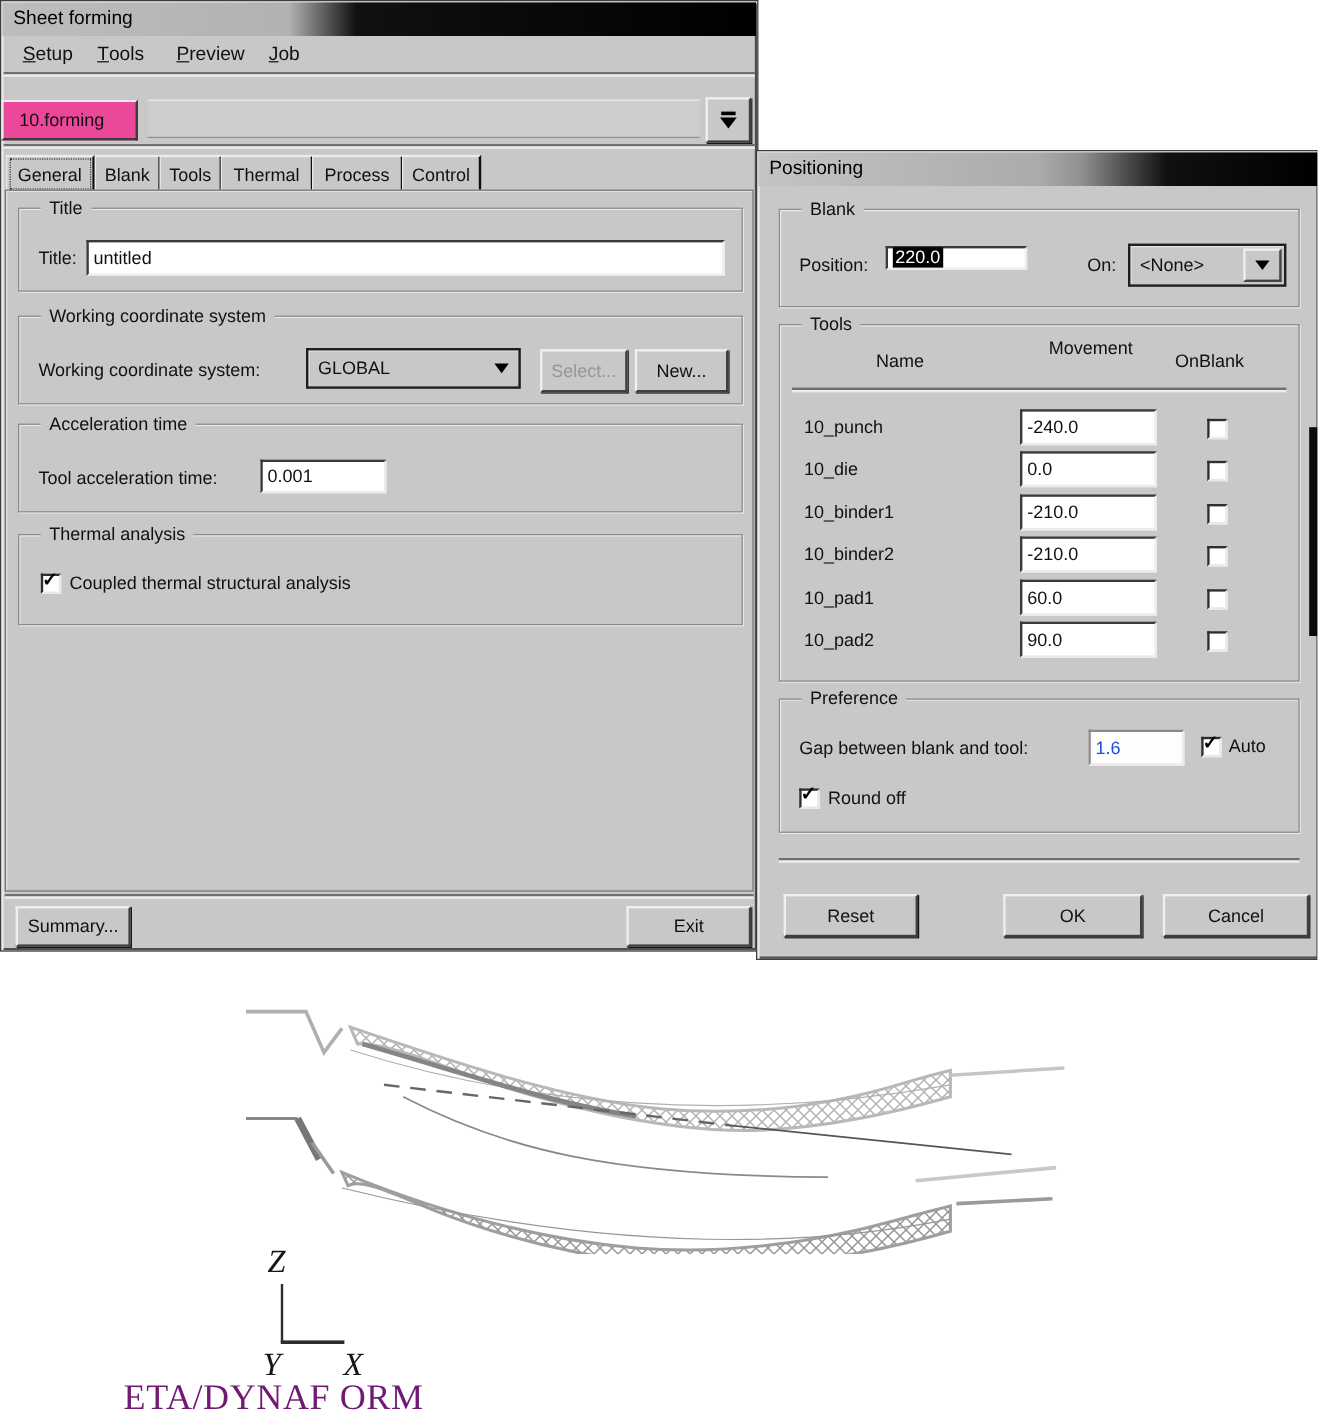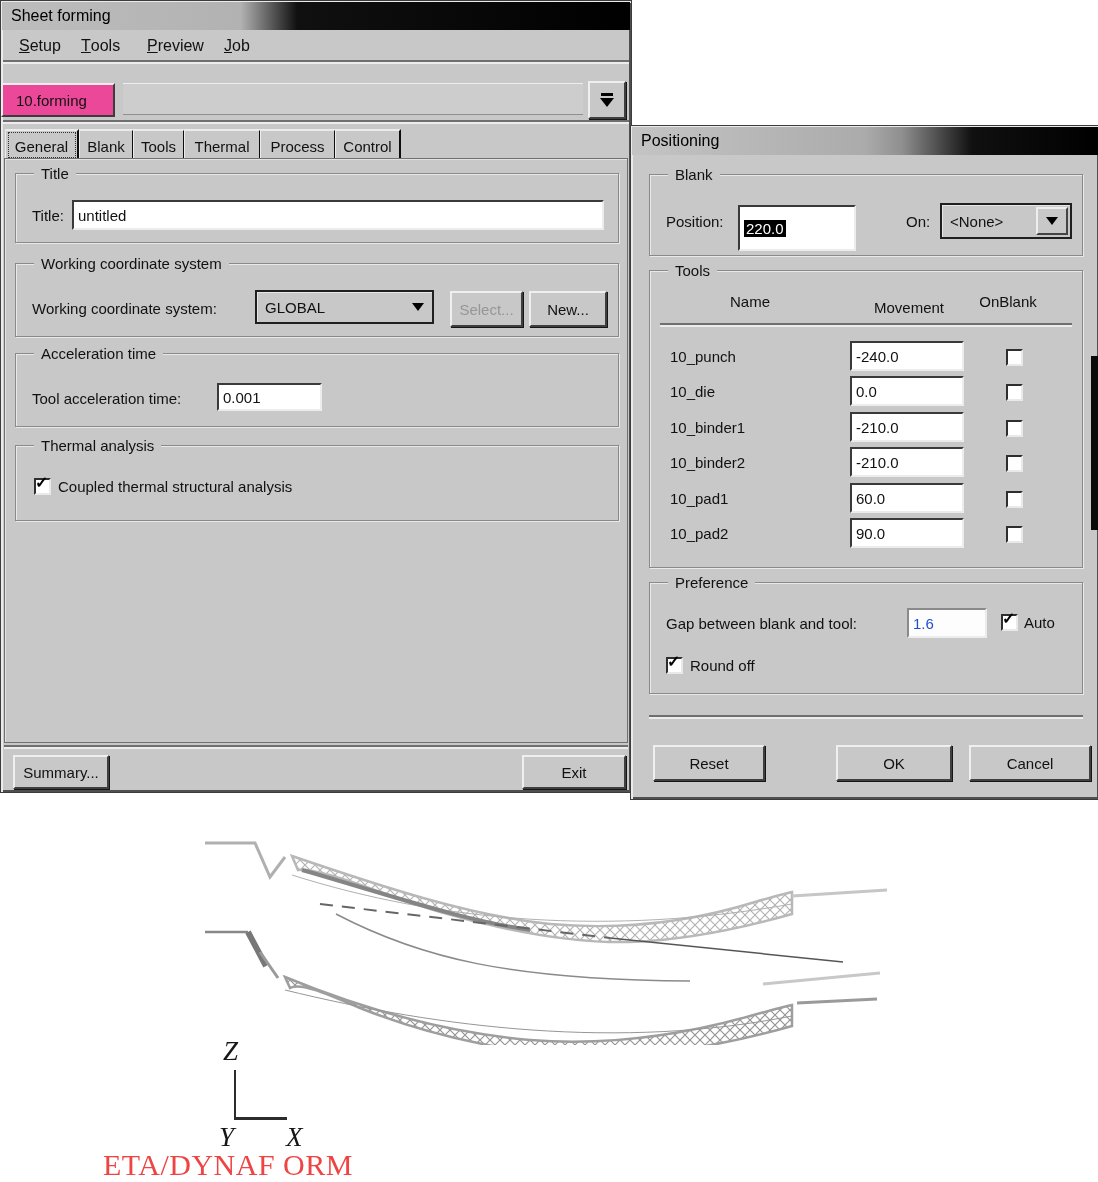--- a/index.html
+++ b/index.html
@@ -46,21 +46,21 @@
   
   .tab{position:absolute;top:128px;height:30px;background:#c8c8c8;border-top:2px solid #ebebeb;
        border-left:1px solid #ebebeb;border-right:2px solid #0e0e0e;display:flex;align-items:center;
        justify-content:center;font-size:15px;}
   .tab.active{outline:1px dotted #333;outline-offset:-4px;}
   
   .hdr{position:absolute;font-size:15px;text-align:center;color:#111;}
   
   .panel{position:absolute;border:1px solid #707070;box-shadow:inset 1px 1px 0 #e3e3e3;}
   .axis-letter{position:absolute;font-family:"Liberation Serif",serif;font-style:italic;font-size:27px;color:#161616;}
-  .watermark{position:absolute;font-family:"Liberation Serif",serif;font-size:30px;color:#ef4444;letter-spacing:0.5px;}
+  .watermark{position:absolute;font-family:"Liberation Serif",serif;font-size:30px;color:#701a75;letter-spacing:0.5px;}
   .dblarrow-bar{width:12px;height:3px;background:#000;margin-bottom:2px;}
   .dblarrow-tri{width:0;height:0;border-left:7px solid transparent;border-right:7px solid transparent;border-top:9px solid #000;}
 </style>
 </head>
 <body>
 
 <div class="page">
 
   <div class="window" style="left:0;top:0;width:630px;height:791px;">
     <div class="titlebar tb-sf">
@@ -170,36 +170,36 @@
   </div>
 
   <div class="window" style="left:630px;top:125px;width:468px;height:673px;">
     <div class="titlebar tb-pos">
       <span>Positioning</span>
     </div>
 
     <div class="group" style="left:18px;top:48px;width:432px;height:80px;">
       <span class="legend">Blank</span>
       <span class="lbl" style="left:16px;top:38px;">Position:</span>
-      <div class="tin" style="left:88px;top:30px;width:118px;height:46px;display:flex;align-items:center;">
+      <div class="tin" style="left:88px;top:30px;width:118px;height:20px;display:flex;align-items:flex-end;">
         <span class="sel-span">220.0</span>
       </div>
       <span class="lbl" style="left:256px;top:38px;">On:</span>
       <div class="dd" style="left:290px;top:28px;width:132px;height:36px;">
         <span class="txt">&lt;None&gt;</span>
         <div class="arrowbtn">
           <span class="caret"></span>
         </div>
       </div>
     </div>
 
     <div class="group" style="left:18px;top:144px;width:432px;height:296px;">
       <span class="legend">Tools</span>
       <div class="hdr" style="left:40px;top:22px;width:120px;">Name</div>
-      <div class="hdr" style="left:196px;top:28px;width:126px;">Movement</div>
+      <div class="hdr" style="left:196px;top:11px;width:126px;">Movement</div>
       <div class="hdr" style="left:312px;top:22px;width:92px;">OnBlank</div>
       <div class="groove" style="left:10px;right:10px;top:52px;"></div>
 
       <div>
         <span class="lbl" style="left:20px;top:77px;">10_punch</span>
         <input class="tin" style="left: 200px; top: 70px; width: 114px; height: 30px;" value="-240.0">
         <span class="cb" style="left:356px;top:78px;">
           </span>
       </div>
 

